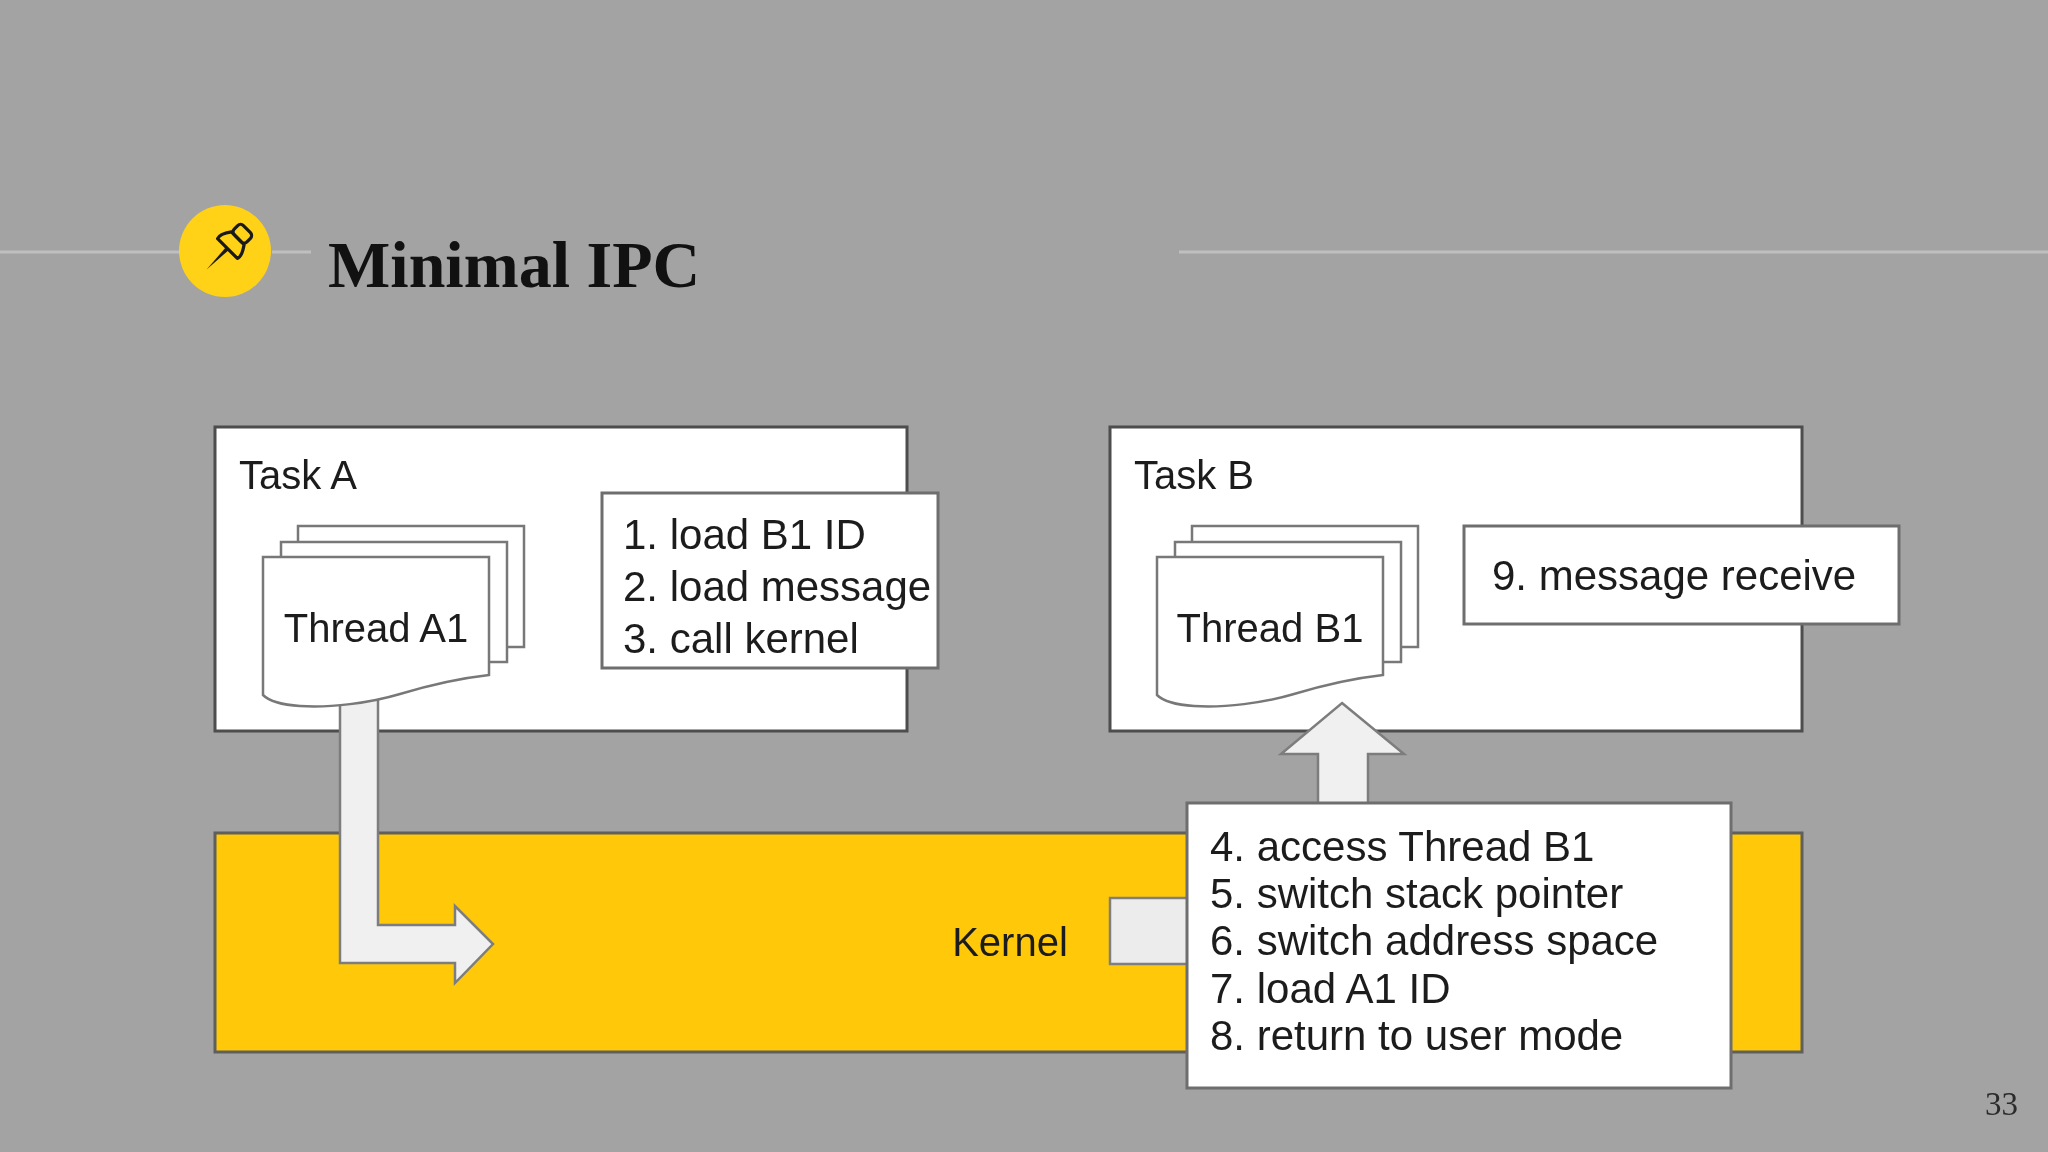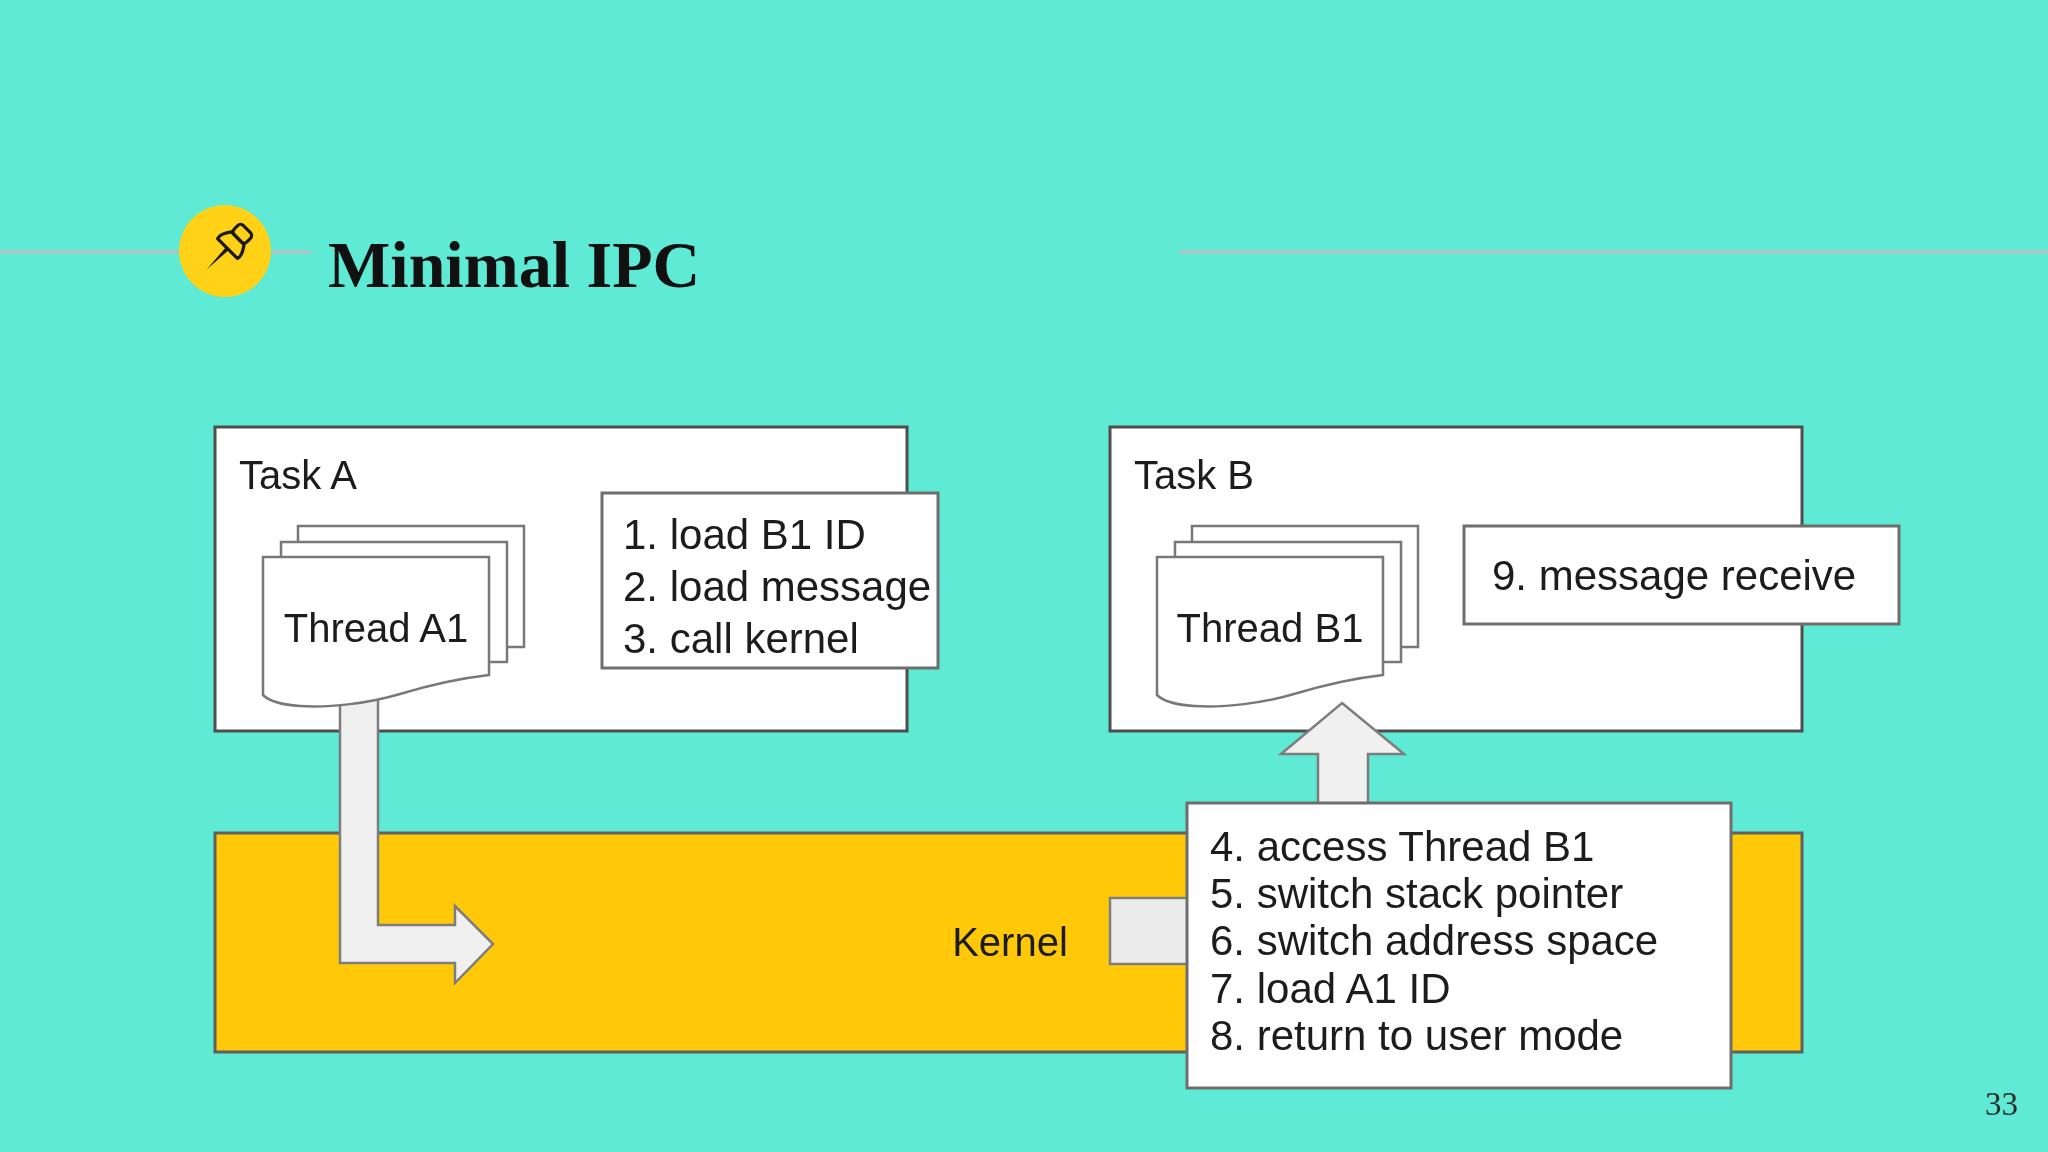--- a/index.html
+++ b/index.html
@@ -1,20 +1,20 @@
 <!DOCTYPE html>
 <html><head>
 <meta charset="utf-8">
 <style>
   html,body{margin:0;padding:0;background:#ffffff;}
   .slide{
     position:relative;
     width:2048px;
     height:1152px;
-    background:#5eead4;
+    background:#a3a3a3;
     overflow:hidden;
     font-family:"Liberation Sans", sans-serif;
   }
   svg{position:absolute;left:0;top:0;}
   .lbl{font-family:"Liberation Sans", sans-serif;font-size:40px;fill:#1c1c1c;}
   .step{font-family:"Liberation Sans", sans-serif;font-size:42px;fill:#1c1c1c;}
   .title-text{font-family:"Liberation Serif", serif;font-size:66px;font-weight:bold;fill:#111111;}
   .pagenum{font-family:"Liberation Serif", serif;font-size:33px;fill:#2b2b2b;}
   .boxline{fill:#ffffff;stroke:#6e6e6e;stroke-width:3;}
   .taskbox{fill:#ffffff;stroke:#4d4d4d;stroke-width:3;}

